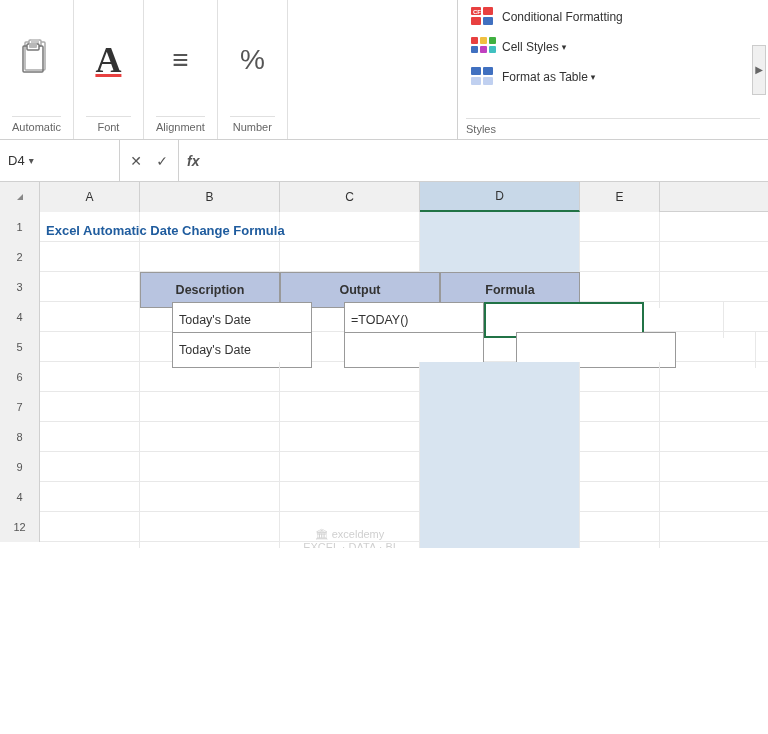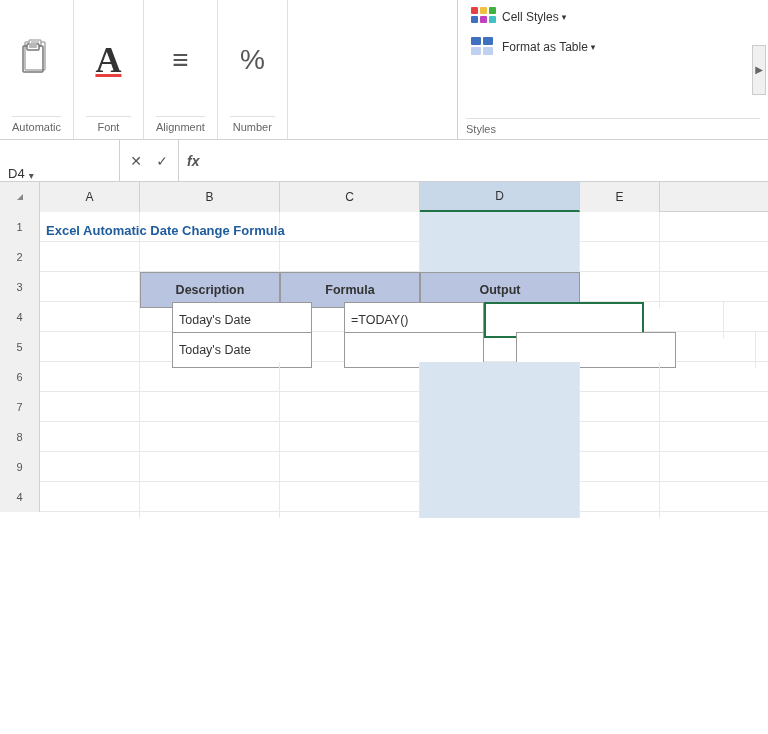--- a/index.html
+++ b/index.html
@@ -140,21 +140,21 @@
       border-bottom: 1px solid #d0d0d0;
       background: #fff;
       padding: 0;
     }
 
     .name-box {
       width: 120px;
       height: 100%;
       border-right: 1px solid #d0d0d0;
       display: flex;
-      align-items: flex-end;
+      align-items: center;
       padding: 0 8px;
       font-size: 13px;
       color: #333;
       gap: 4px;
     }
 
     .name-box-chevron {
       font-size: 10px;
       color: #555;
     }
@@ -354,20 +354,32 @@
       <div class="ribbon-group-content">
         <div class="ribbon-icon" style="font-size:28px; color:#555;">%</div>
       </div>
       <div class="ribbon-group-label">Number</div>
     </div>
   </div>
 
   <div class="ribbon-right">
     <div class="ribbon-right-items">
 
+      <div class="ribbon-right-item">
+        <div class="ribbon-right-icon">
+          <svg width="26" height="22" viewBox="0 0 26 22">
+            <rect x="1" y="1" width="10" height="8" fill="#e84040" rx="1"></rect>
+            <rect x="13" y="1" width="10" height="8" fill="#e84040" rx="1"></rect>
+            <rect x="1" y="11" width="10" height="8" fill="#e84040" rx="1"></rect>
+            <rect x="13" y="11" width="10" height="8" fill="#4070c0" rx="1"></rect>
+            <text x="3" y="8" font-size="6" fill="white" font-weight="bold">CF</text>
+          </svg>
+        </div>
+        <span class="ribbon-right-label">Conditional Formatting</span>
+      </div>
 
       <div class="ribbon-right-item">
         <div class="ribbon-right-icon">
           <svg width="26" height="22" viewBox="0 0 26 22">
             <rect x="1" y="1" width="7" height="7" fill="#e84040" rx="1"></rect>
             <rect x="10" y="1" width="7" height="7" fill="#f0c040" rx="1"></rect>
             <rect x="19" y="1" width="7" height="7" fill="#40b040" rx="1"></rect>
             <rect x="1" y="10" width="7" height="7" fill="#4070c0" rx="1"></rect>
             <rect x="10" y="10" width="7" height="7" fill="#c040c0" rx="1"></rect>
             <rect x="19" y="10" width="7" height="7" fill="#40c0c0" rx="1"></rect>
@@ -443,26 +455,26 @@
       <div class="sheet-cell col-d" style="width:160px; background:#d8e4f0;"></div>
       <div class="sheet-cell col-rest" style="width:80px;"></div>
     </div>
 
     <div class="sheet-row">
       <div class="row-header">3</div>
       <div class="sheet-cell col-a" style="width:100px;"></div>
       <div class="sheet-cell col-b table-header-cell" style="width:140px; background:#b8c4e0; border:1px solid #999; font-weight:bold; justify-content:center;">
         <span>Description</span>
       </div>
+      <div class="sheet-cell col-d table-header-cell" style="width:160px; background:#b8c4e0; border:1px solid #999; font-weight:bold; justify-content:center;">
+        <span>Output</span>
+      </div>
       <div class="sheet-cell col-c table-header-cell" style="width:140px; background:#b8c4e0; border:1px solid #999; font-weight:bold; justify-content:center;">
         <span>Formula</span>
       </div>
-      <div class="sheet-cell col-d table-header-cell" style="width:160px; background:#b8c4e0; border:1px solid #999; font-weight:bold; justify-content:center;">
-        <span>Output</span>
-      </div>
       <div class="sheet-cell col-rest" style="width:80px;"></div>
     </div>
 
     <div class="sheet-row">
       <div class="row-header">4</div>
       <div class="sheet-cell col-a" style="width:100px;"></div>
       <div class="sheet-cell col-b table-data-cell" style="width:140px; border:1px solid #999; background:#fff;">
         <span>Today's Date</span>
       </div>
       <div class="sheet-cell col-c table-data-cell" style="width:140px; border:1px solid #999; background:#fff;">
@@ -518,14 +530,27 @@
       <div class="sheet-cell col-rest" style="width:80px;"></div>
     </div>
     <div class="sheet-row">
       <div class="row-header">4</div>
       <div class="sheet-cell col-a" style="width:100px;"></div>
       <div class="sheet-cell col-b" style="width:140px;"></div>
       <div class="sheet-cell col-c" style="width:140px;"></div>
       <div class="sheet-cell col-d" style="width:160px; background:#d8e4f0;"></div>
       <div class="sheet-cell col-rest" style="width:80px;"></div>
     </div>
+    <div class="sheet-row" style="position:relative;">
+      <div class="row-header">12</div>
+      <div class="sheet-cell col-a" style="width:100px;"></div>
+      <div class="sheet-cell col-b" style="width:140px;"></div>
+      <div class="sheet-cell col-c" style="width:140px; position:relative;">
+        <div class="watermark" style="position:absolute; bottom:-5px; left:50%; transform:translateX(-50%); white-space:nowrap; font-size:11px; color:#888; opacity:0.4; text-align:center;">
+          <div>🏛 exceldemy</div>
+          <div>EXCEL · DATA · BI</div>
+        </div>
+      </div>
+      <div class="sheet-cell col-d" style="width:160px; background:#d8e4f0;"></div>
+      <div class="sheet-cell col-rest" style="width:80px;"></div>
+    </div>
   </div>
 </div>
 
 </body></html>

